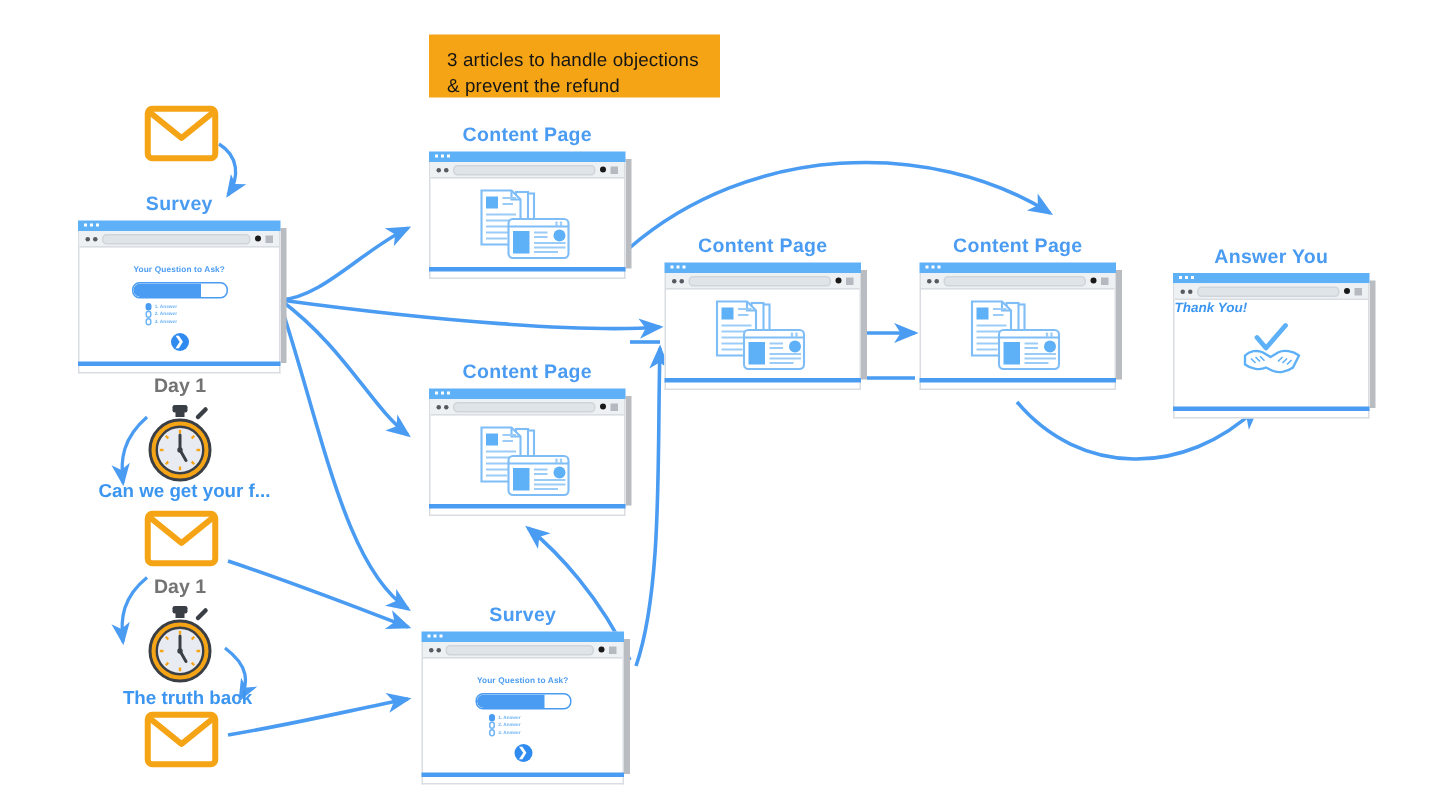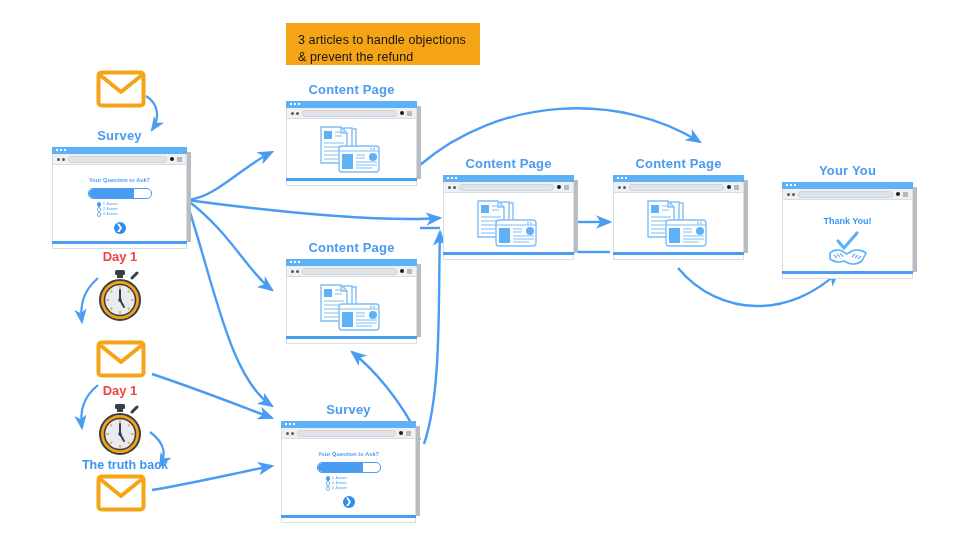--- a/index.html
+++ b/index.html
@@ -70,29 +70,29 @@
     width:2.6px;height:2.6px;border-radius:50%;border:.6px solid #6FB4F5;display:block;flex:none;
   }
   .survey-opts div.on b{background:#4A9BF2;border-color:#4A9BF2;}
   .survey-go{
     width:12px;height:12px;border-radius:50%;background:#2F8BEF;margin:5px auto 0;
     color:#fff;font-size:8px;line-height:12px;text-align:center;font-weight:bold;
   }
 
   
   .ty-text{
-    text-align:center;color:#3C96F0;font-size:9px;font-weight:bold;margin-top:16px;
+    text-align:left;color:#3C96F0;font-size:9px;font-weight:bold;font-style:italic;
   }
   .ty-icon{display:block;margin:3px auto 0;}
 
   
   .envelope{position:absolute;}
   .stopwatch{position:absolute;}
   .day-label{
-    position:absolute;color:#ef4444;font-size:13px;font-weight:bold;text-align:center;white-space:nowrap;
+    position:absolute;color:#737373;font-size:13px;font-weight:bold;text-align:center;white-space:nowrap;
   }
   .email-label{
     position:absolute;color:#3C96F0;font-size:12.5px;font-weight:bold;text-align:center;white-space:nowrap;
   }
 </style>
 </head>
 <body>
 
 <div id="canvas">
 
@@ -219,20 +219,21 @@
           <path d="M35.8,39.8 L37.5,41.5"></path>
         <path d="M37.5,22.5 L35.8,24.2"></path>
           <path d="M20.2,39.8 L18.5,41.5"></path>
       </g>
       <path d="M28,32 L28,22" stroke="#3a3f46" stroke-width="2" stroke-linecap="round"></path>
       <path d="M28,32 L32,39" stroke="#3a3f46" stroke-width="2" stroke-linecap="round"></path>
       <circle cx="28" cy="32" r="1.8" fill="#3a3f46"></circle>
     </svg>
   </div>
 
+  <div class="email-label" style="left:38px;top:320px;width:170px;">Can we get your f...</div>
 
   <div class="envelope" style="left:96px;top:340px;">
     <svg width="50" height="38" viewBox="0 0 50 38">
       <rect x="2.5" y="2.5" width="45" height="33" rx="3" ry="3" fill="none" stroke="#F5A416" stroke-width="4"></rect>
       <path d="M4,5 L25,22 L46,5" fill="none" stroke="#F5A416" stroke-width="4" stroke-linecap="round" stroke-linejoin="round"></path>
     </svg>
   </div>
 
   <div class="day-label" style="left:75px;top:383px;width:90px;">Day 1</div>
 
@@ -563,21 +564,21 @@
                 <path d="M39,44 h16"></path>
             </g>
           </svg>
         </div>
       </div>
       <div class="baseline"></div>
     </div>
   </div>
 
   <div class="node" style="left:782px;top:163px;width:131px;">
-    <div class="node-title">Your You</div>
+    <div class="node-title">Answer You</div>
     <div class="browser" style="width:131px;height:90px;">
       <div class="shadow"></div>
       <div class="titlebar">
         <div class="dots">
             <i></i>
             <i></i>
             <i></i>
           </div>
       </div>
       <div class="body">

